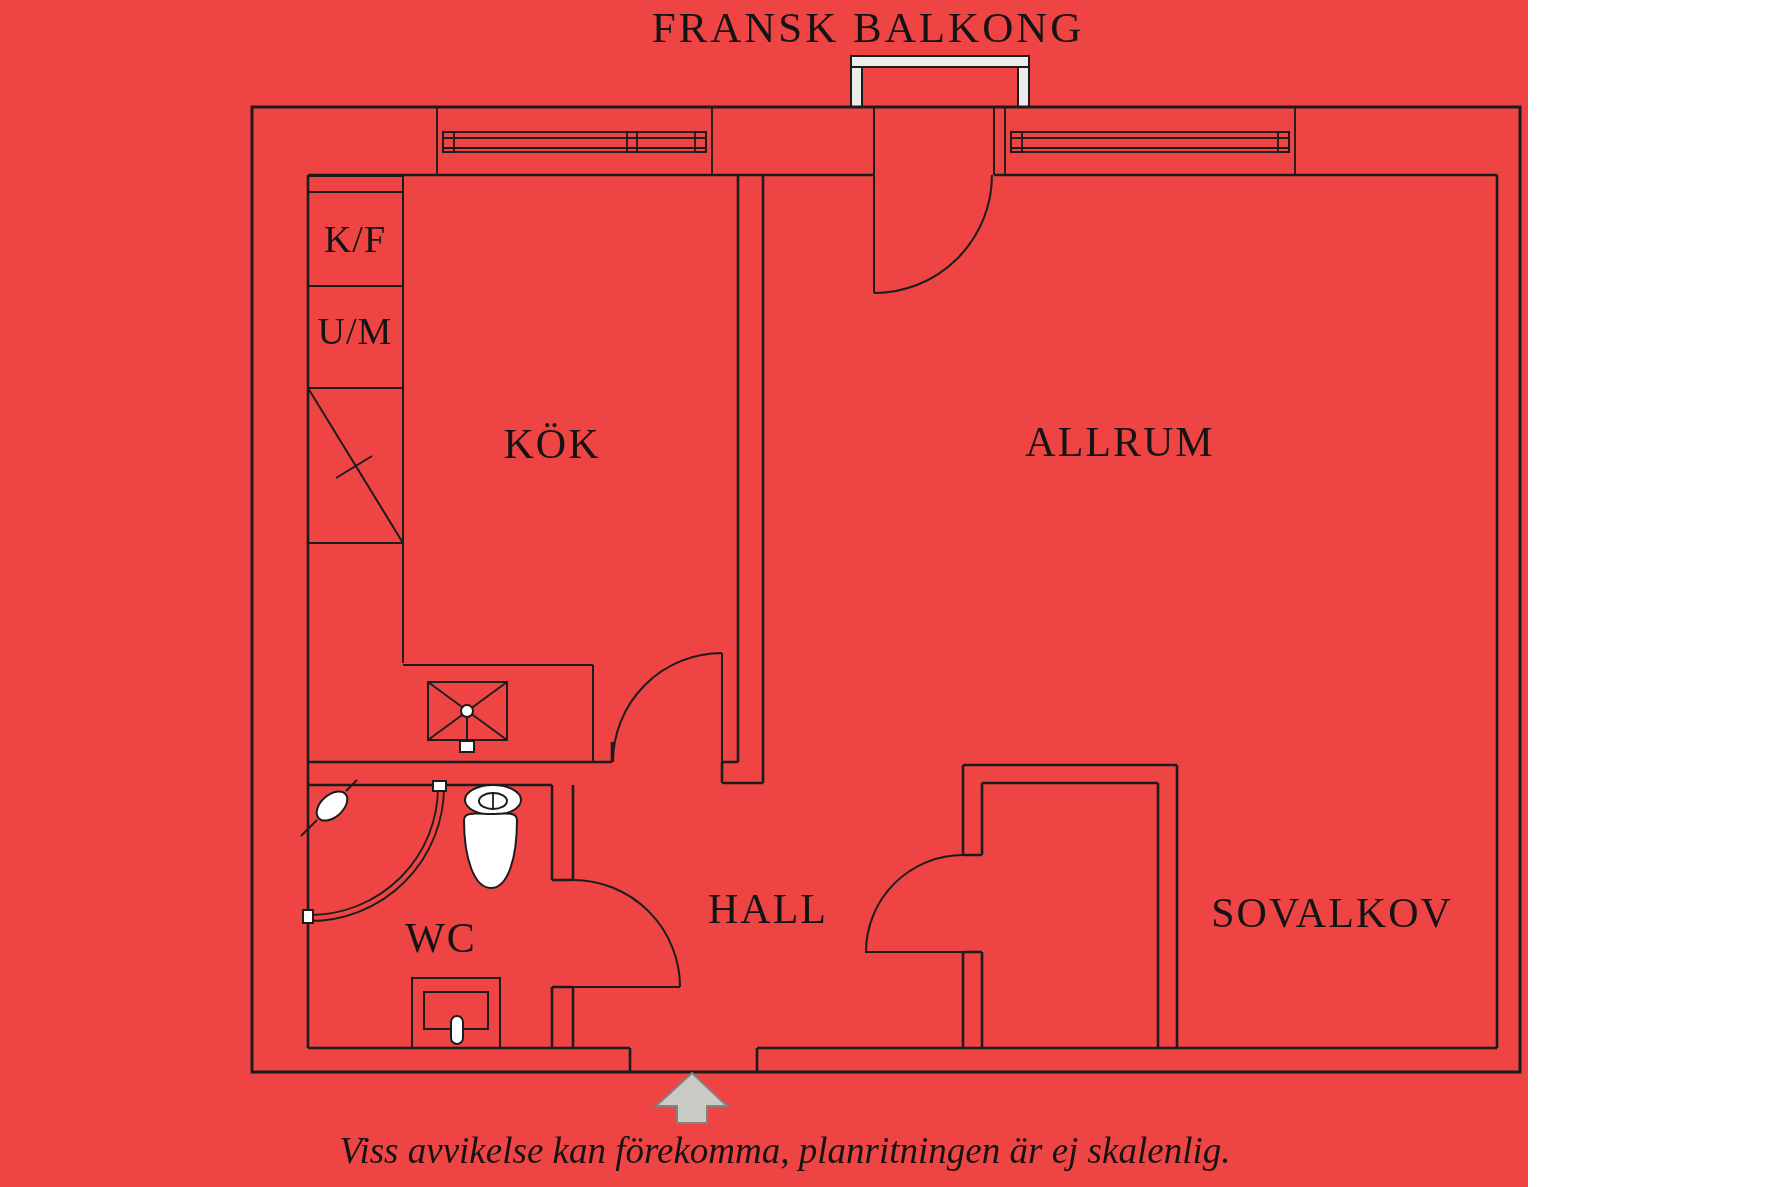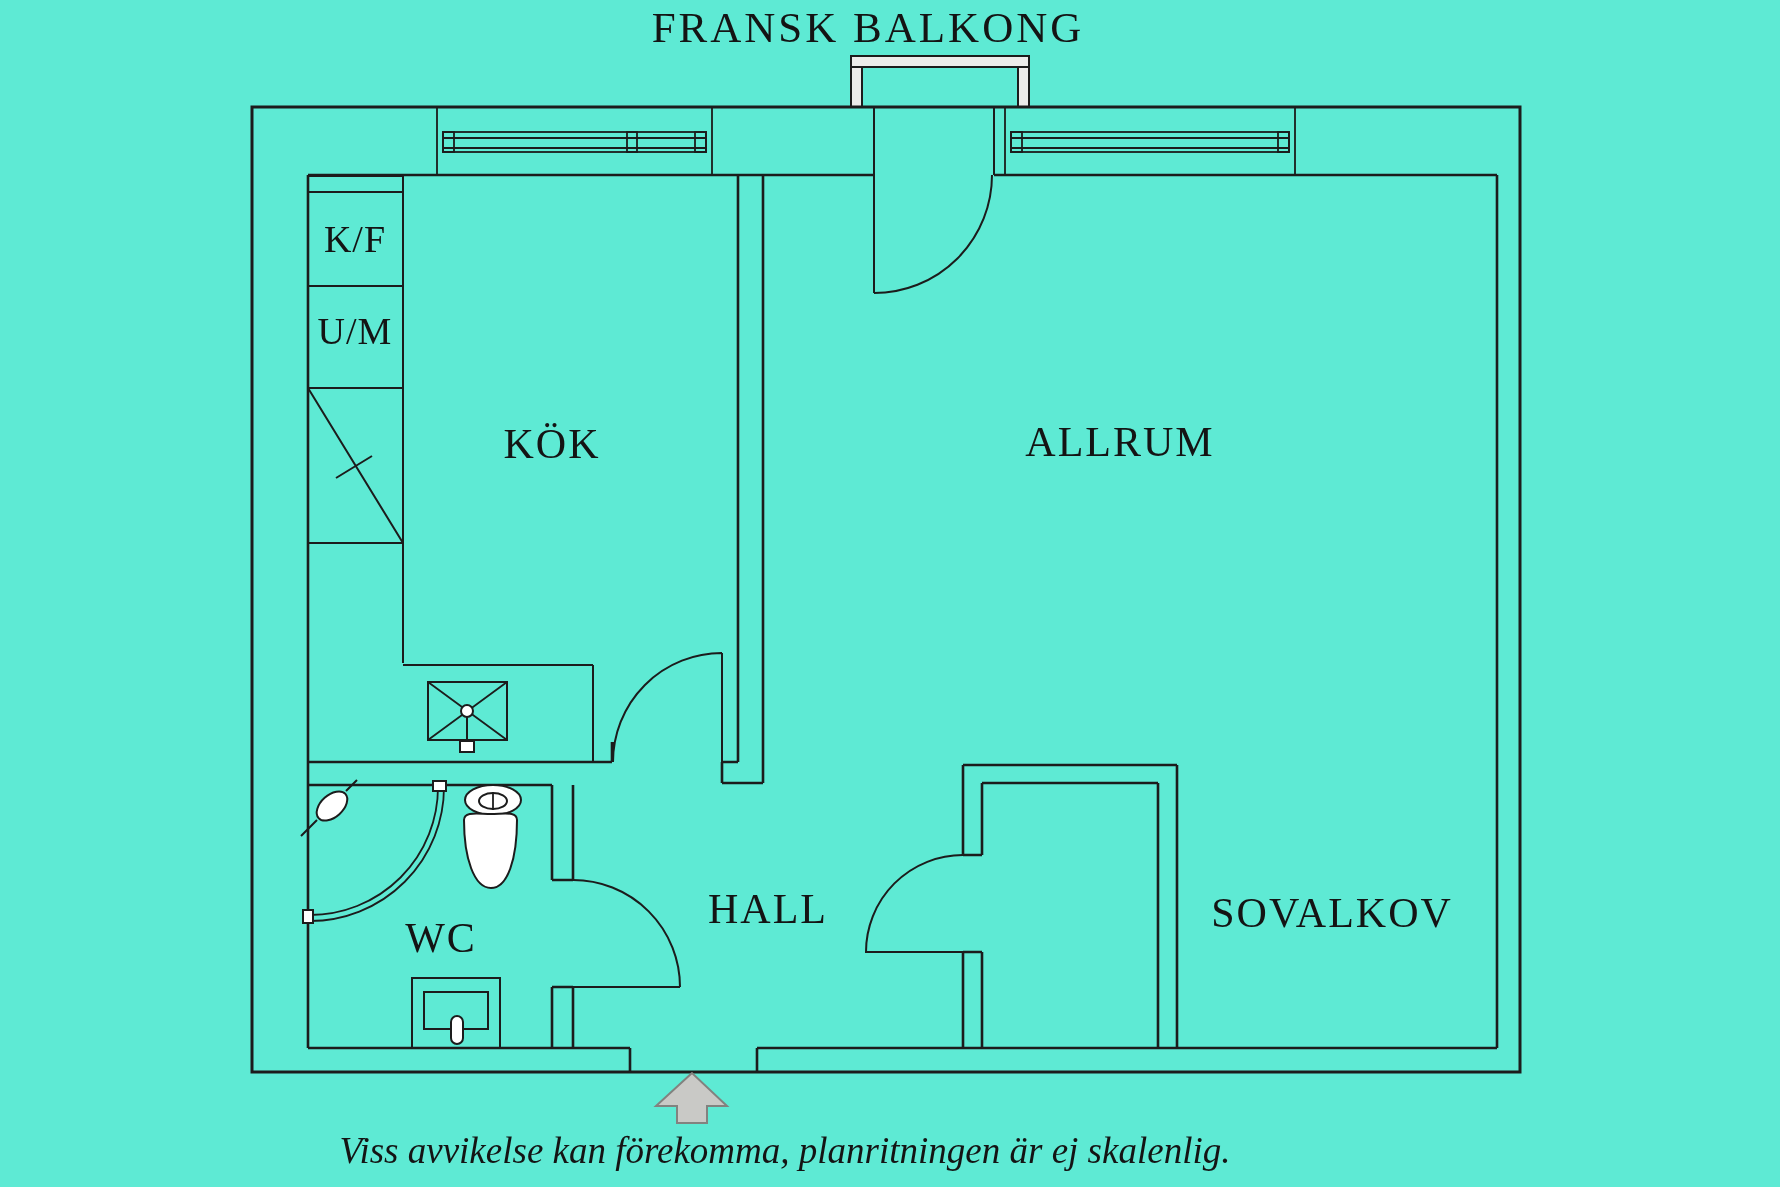--- a/index.html
+++ b/index.html
@@ -1,16 +1,16 @@
 <!DOCTYPE html>
 <html><head>
 <meta charset="utf-8">
 <style>
   html,body{margin:0;padding:0;background:#ffffff;}
-  #stage{position:relative;width:1780px;height:1187px;background:#5eead4;overflow:hidden;}
+  #stage{position:relative;width:1528px;height:1187px;background:#ef4444;overflow:hidden;}
   svg{position:absolute;left:0;top:0;}
   .wall{fill:none;stroke:#1c1c1c;stroke-width:3;stroke-linecap:butt;stroke-linejoin:miter;}
   .iwall{fill:none;stroke:#1c1c1c;stroke-width:2.6;}
   .thin{fill:none;stroke:#1c1c1c;stroke-width:1.8;}
   .fix{fill:none;stroke:#1c1c1c;stroke-width:2;}
   .fixw{fill:#ffffff;stroke:#1c1c1c;stroke-width:2;}
   .rail{stroke:#1c1c1c;stroke-width:2;}
   .arrow{stroke:#82827f;stroke-width:2;}
   .label{font-family:"Liberation Serif","DejaVu Serif",serif;fill:#141414;
          text-anchor:middle;letter-spacing:2px;}

